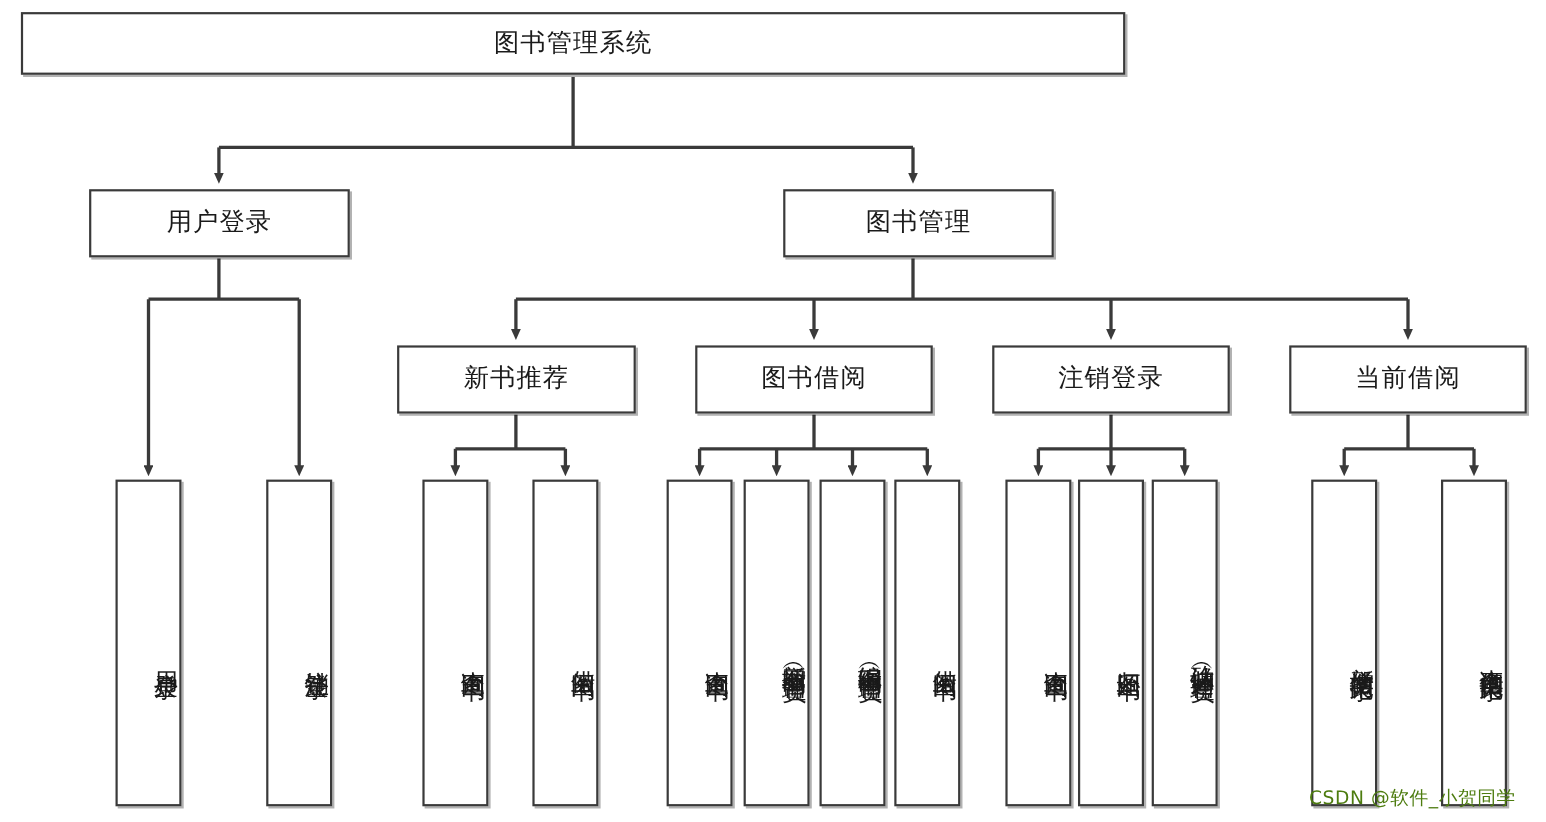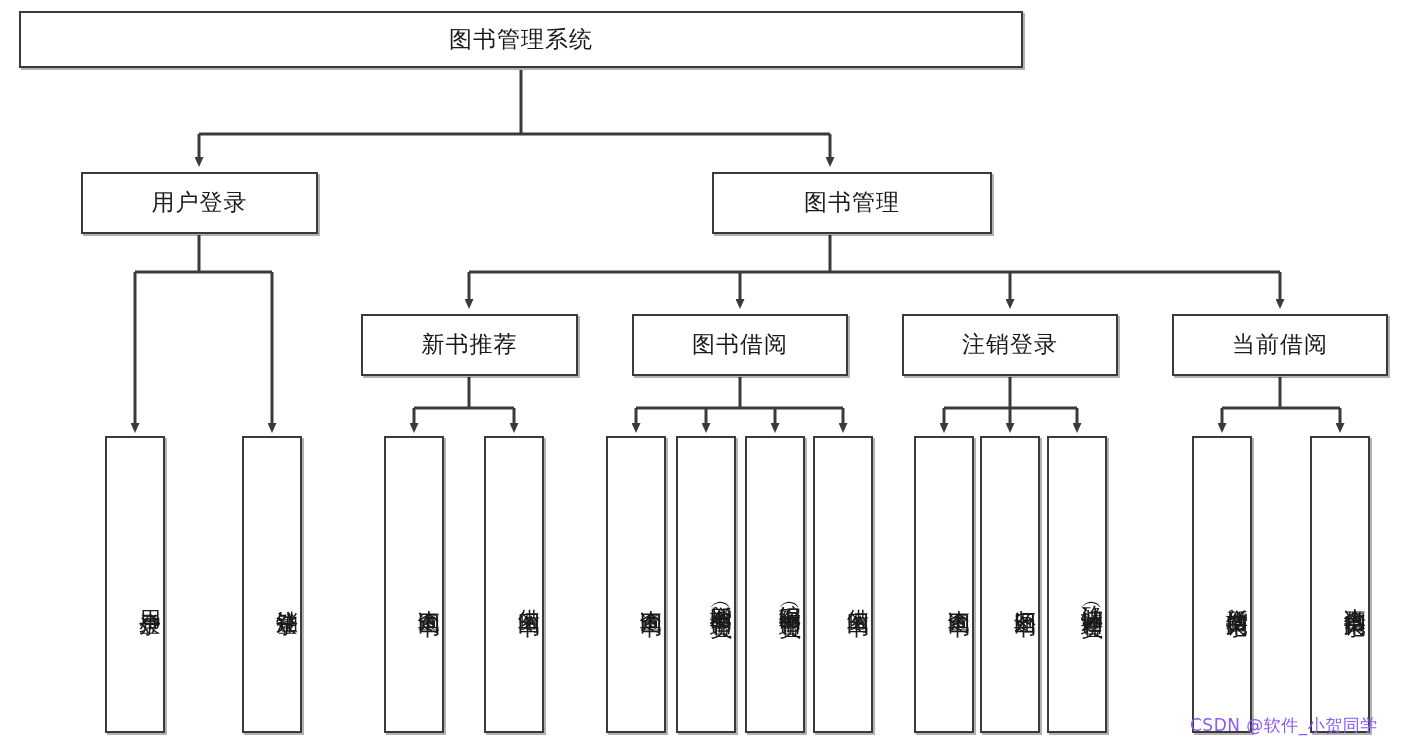--- a/index.html
+++ b/index.html
@@ -54,21 +54,21 @@
     white-space: nowrap;
   }
   .node .label {
     display: block;
   }
   .watermark {
     position: absolute;
     left: 1190px;
     top: 714px;
     font-size: 17px;
-    color: #8b5cf6;
+    color: #4d7c0f;
     letter-spacing: 0.5px;
     white-space: nowrap;
     user-select: none;
   }
 </style>
 </head>
 <body>
 
 <div id="diagram-canvas">
 
@@ -128,21 +128,21 @@
     </g>
   </svg>
 
   <div class="node horizontal" style="left:19px; top:11px; width:1004px; height:57px;">
     <span class="label">图书管理系统</span>
   </div>
 
   <div class="node horizontal" style="left:81px; top:172px; width:237px; height:62px;">
     <span class="label">用户登录</span>
   </div>
-  <div class="node horizontal" style="left:712px; top:172px; width:280px; height:62px;">
+  <div class="node horizontal" style="left:712px; top:172px; width:246px; height:62px;">
     <span class="label">图书管理</span>
   </div>
 
   <div class="node horizontal" style="left:361px; top:314px; width:217px; height:62px;">
     <span class="label">新书推荐</span>
   </div>
   <div class="node horizontal" style="left:632px; top:314px; width:216px; height:62px;">
     <span class="label">图书借阅</span>
   </div>
   <div class="node horizontal" style="left:902px; top:314px; width:216px; height:62px;">

